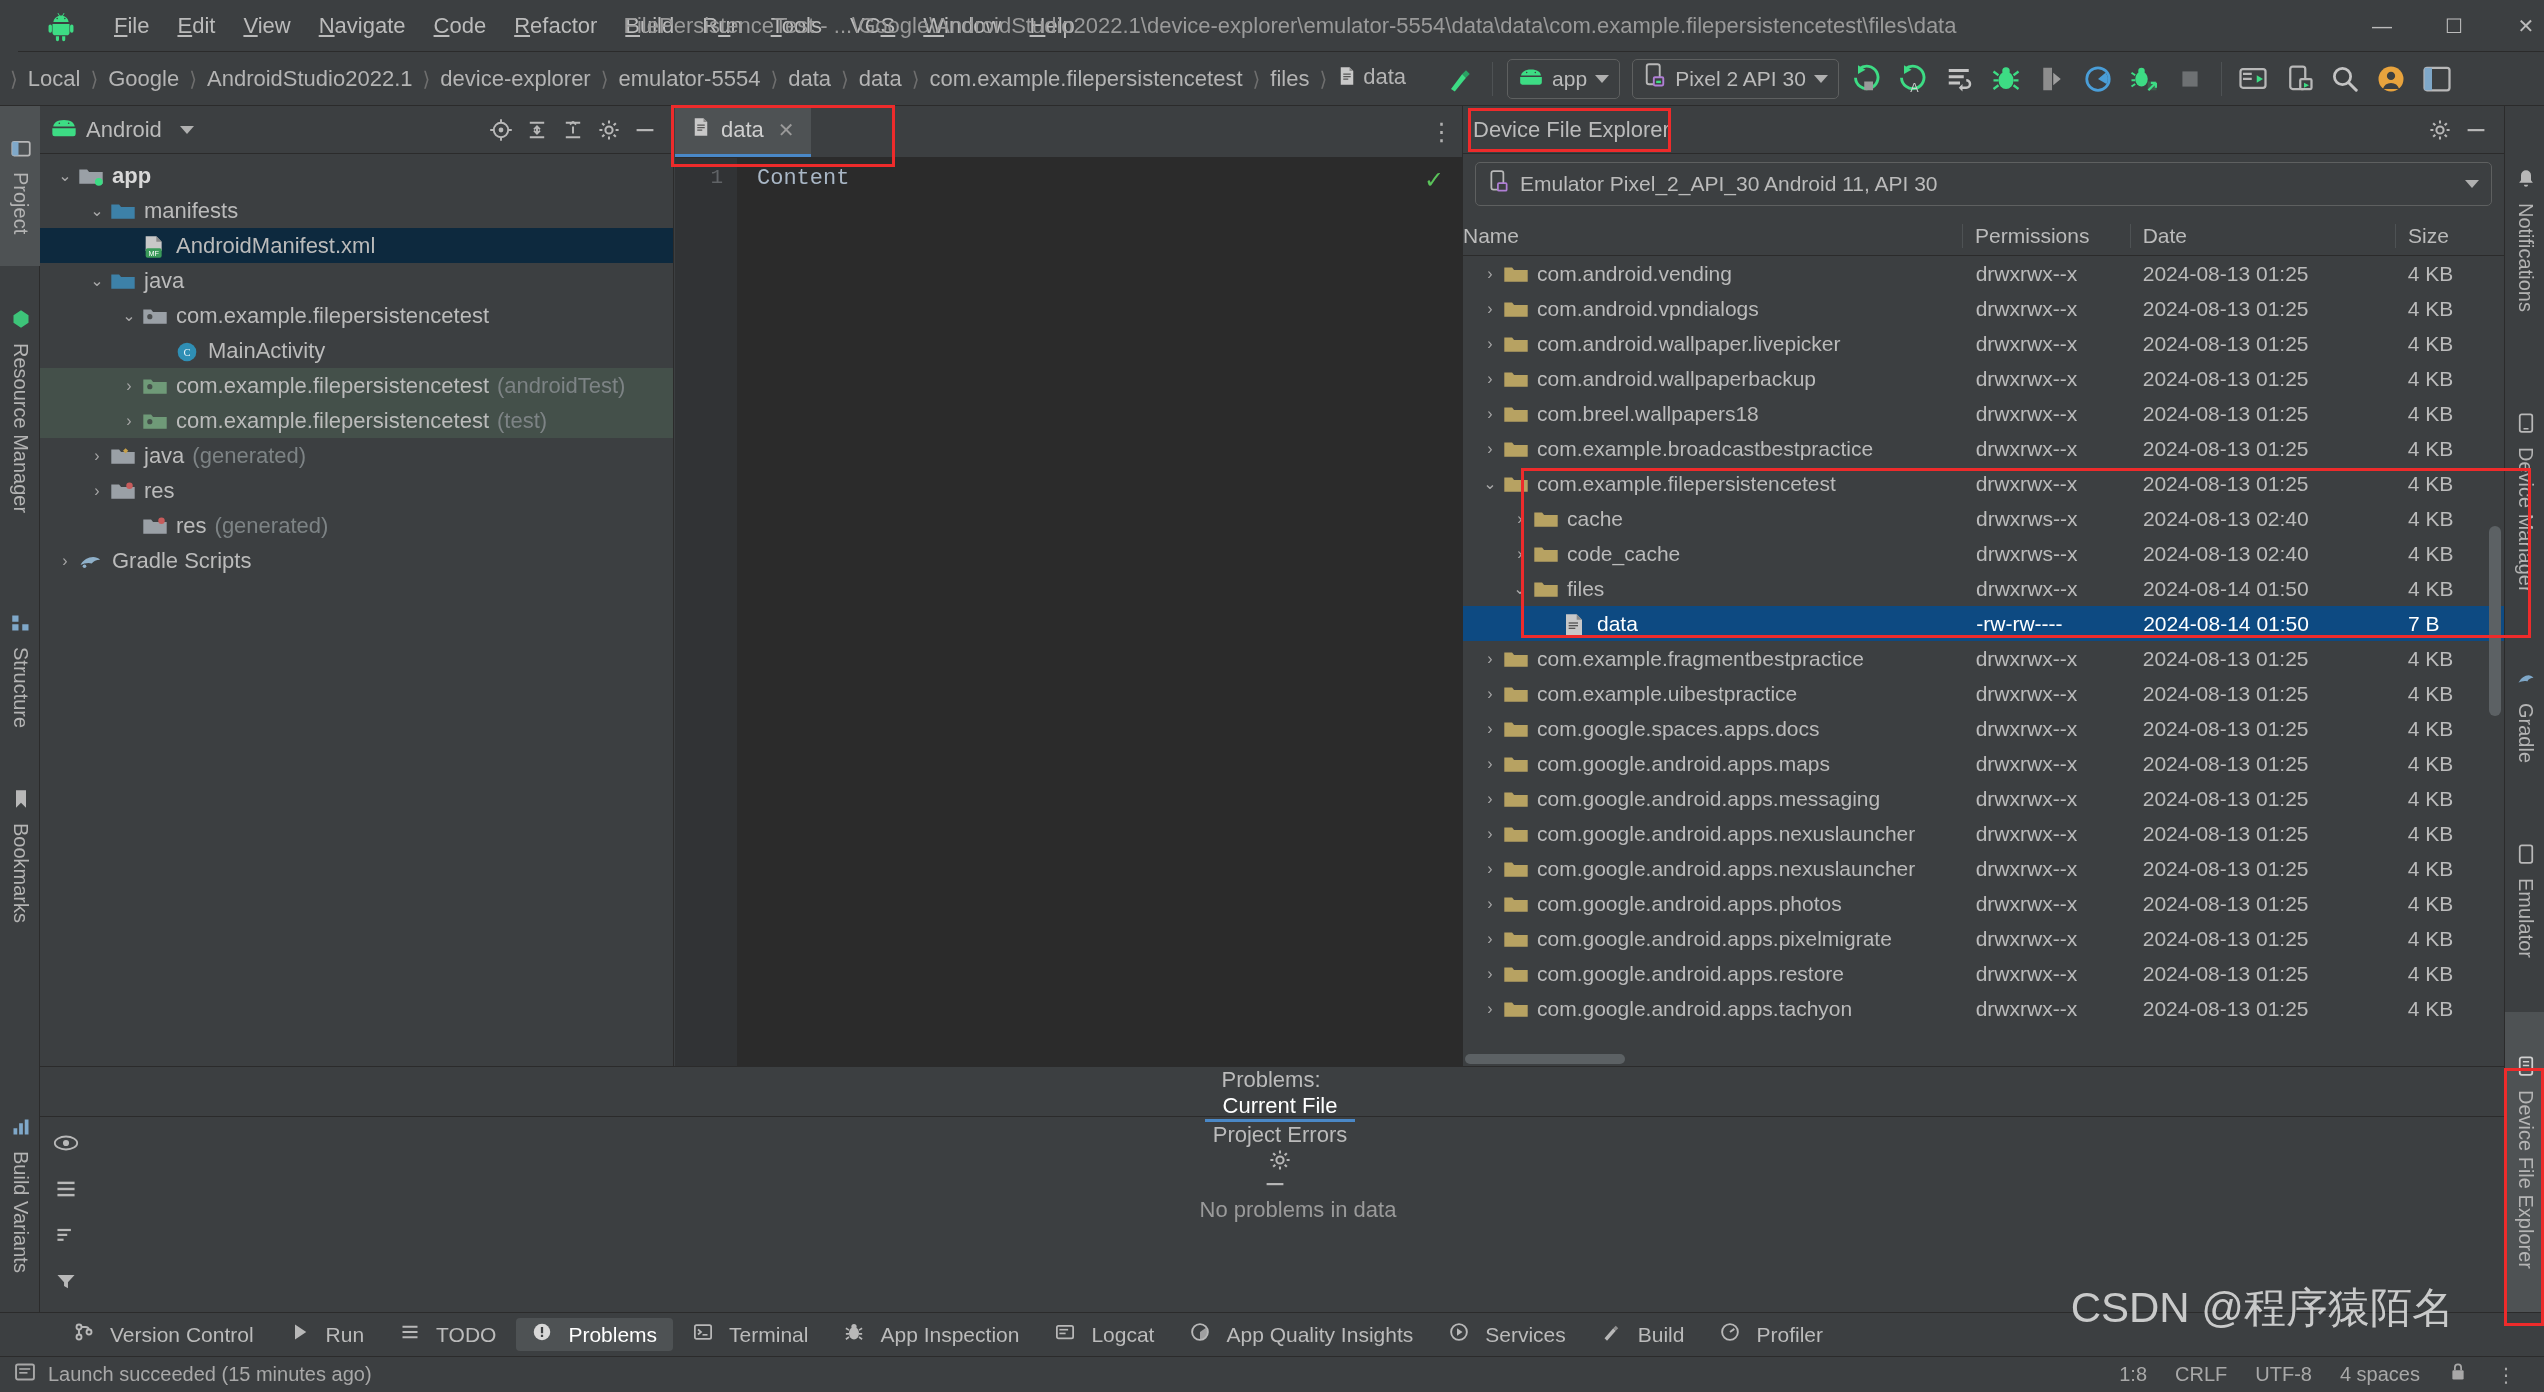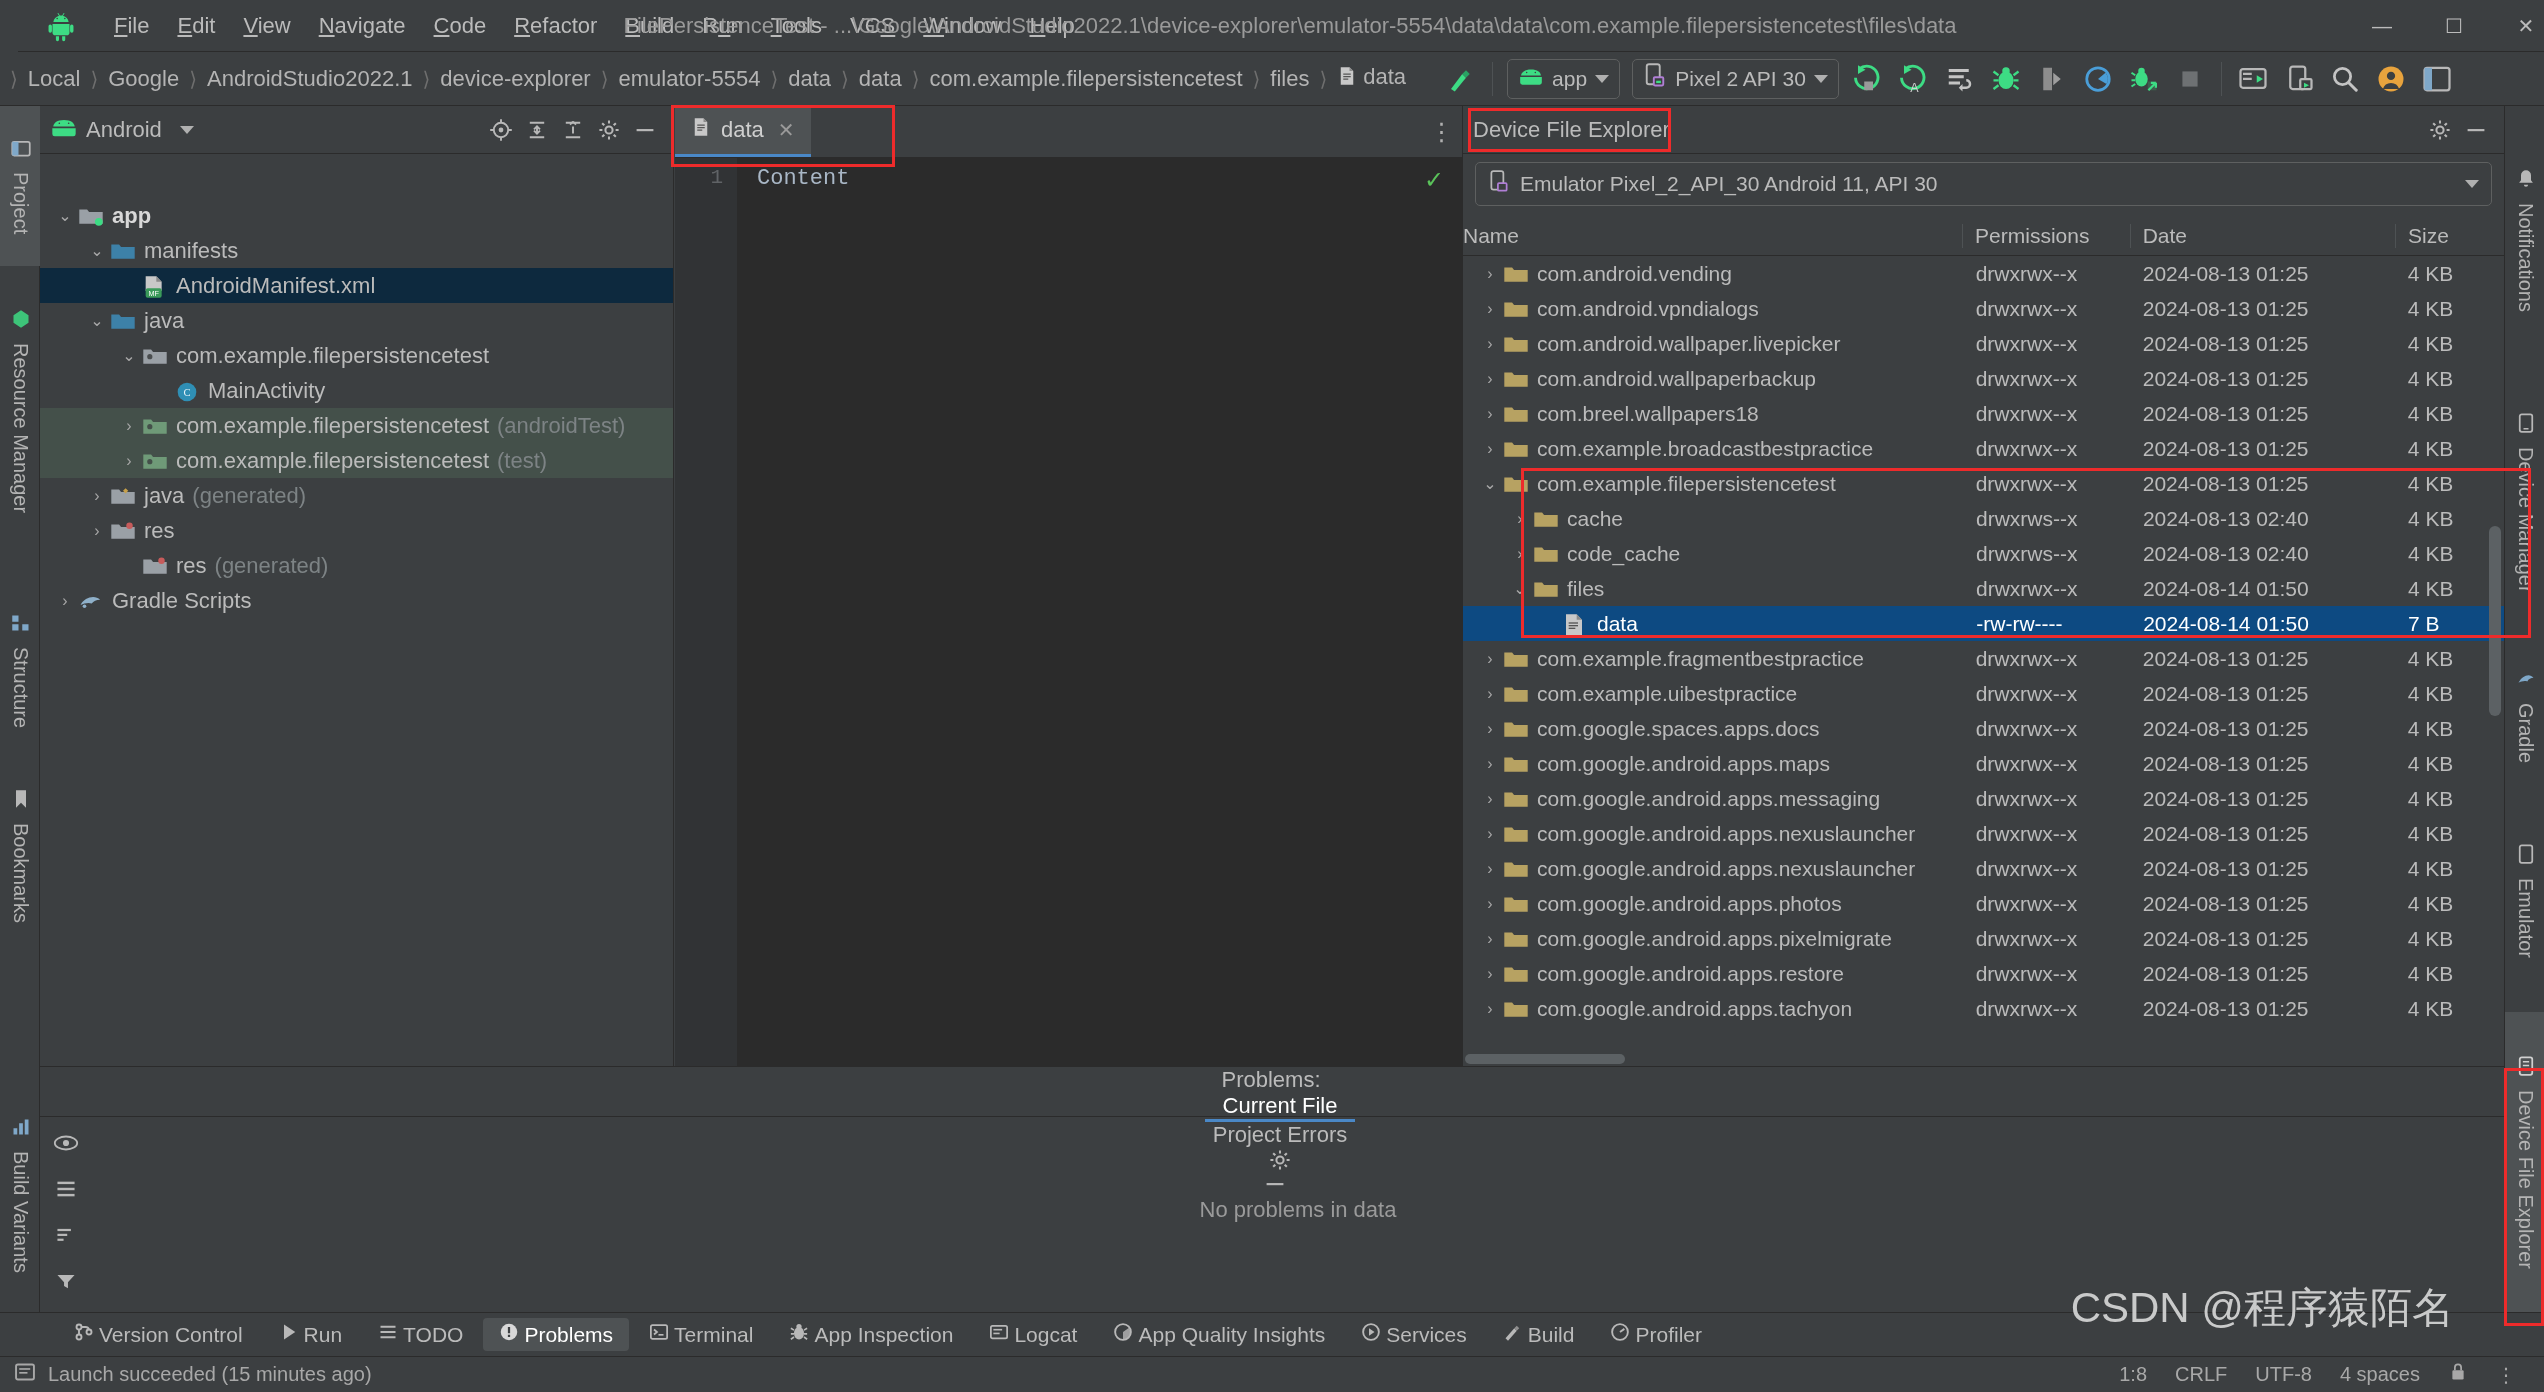--- a/index.html
+++ b/index.html
@@ -73,21 +73,21 @@
   
   .right-stripe {
     position: absolute; top: 106px; right: 0; width: 40px; bottom: 72px;
     background: #3c3f41; border-left: 1px solid #2b2b2b;
   }
 
   
   .project-panel {
     position: absolute; top: 106px; left: 40px; width: 634px; height: 960px;
     background: #3c3f41; border-right: 1px solid #2b2b2b;
-    display: flex; flex-direction: column; gap: 40px;
+    display: flex; flex-direction: column;
   }
   .panel-head {
     height: 48px; display: flex; align-items: center; padding: 0 10px;
     border-bottom: 1px solid #2b2b2b; flex: 0 0 auto;
   }
   .panel-title { font-size: 22px; color: #bbbbbb; margin-left: 8px; }
   .panel-head .spacer { flex: 1; }
   .ph-btn { width: 36px; height: 36px; display:flex; align-items:center;
     justify-content:center; border-radius:4px; }
 
@@ -217,21 +217,21 @@
     color: #9a9a9a; font-size: 22px; padding-bottom: 40px;
   }
 
   
   .bottom-tabs {
     position: absolute; bottom: 36px; left: 0; width: 2544px; height: 44px;
     background: #3c3f41; display: flex; align-items: center; padding-left: 58px;
     border-top: 1px solid #2b2b2b;
   }
   .btab {
-    display: flex; align-items: center; gap: 5px; padding: 4px 16px;
+    display: flex; align-items: center; gap: 16px; padding: 4px 16px;
     font-size: 21px; color: #bbbbbb; border-radius: 4px; margin-right: 4px;
     white-space: nowrap;
   }
   .btab.active { background: #4e5254; color: #ffffff; }
 
   
   .statusbar {
     position: absolute; bottom: 0; left: 0; width: 2544px; height: 36px;
     background: #3c3f41; display: flex; align-items: center; padding: 0 14px;
     font-size: 20px; color: #a8a8a8; border-top: 1px solid #2b2b2b;

